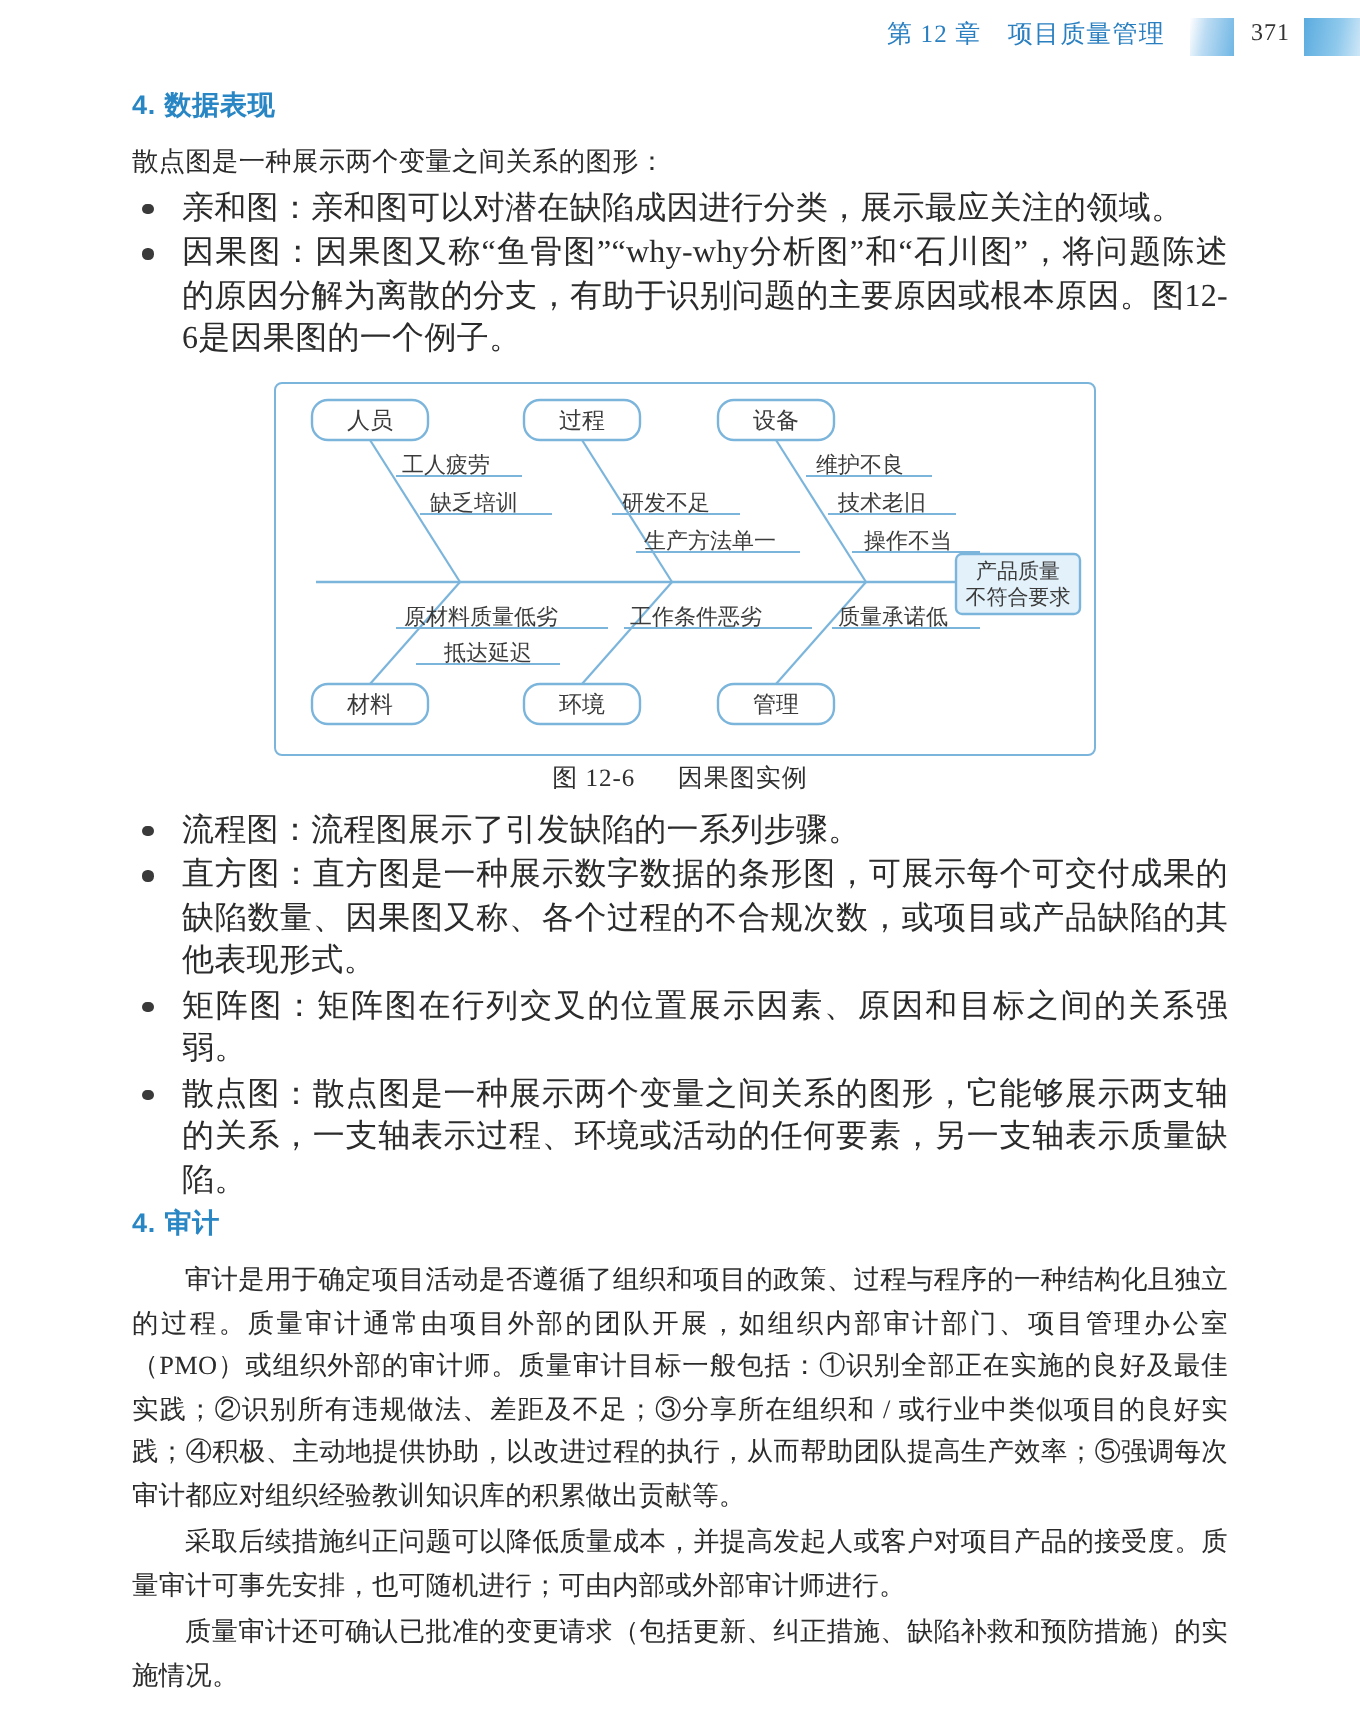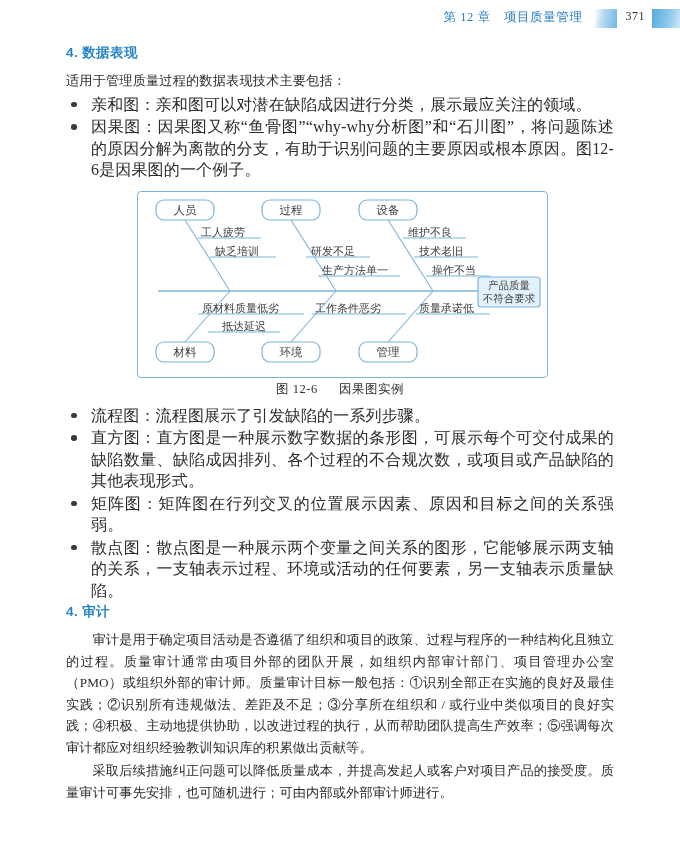--- a/index.html
+++ b/index.html
@@ -164,21 +164,21 @@
     <span class="header-bar-a"></span>
     <span class="page-number">371</span>
     <span class="header-bar-b"></span>
   </div>
 </div>
 
 <div class="content">
 
   <h3 class="section-heading">4. 数据表现</h3>
 
-  <p class="para">适用于管理质量过程的数据表现技术主要包括：</p>
+  <p class="para">散点图是一种展示两个变量之间关系的图形：</p>
 
   <ul class="bullets">
     <li>亲和图：亲和图可以对潜在缺陷成因进行分类，展示最应关注的领域。</li>
     <li>因果图：因果图又称“鱼骨图”“why-why分析图”和“石川图”，将问题陈述的原因分解为离散的分支，有助于识别问题的主要原因或根本原因。图12-6是因果图的一个例子。</li>
   </ul>
 
   <div class="figure-wrap">
     <div class="fishbone-frame">
       <svg width="408" height="178" viewBox="0 0 408 178" xmlns="http://www.w3.org/2000/svg">
 
@@ -252,23 +252,24 @@
 
     <div class="fig-caption">
       <span>图 12-6</span>
       <span class="cap-gap"></span>
       <span>因果图实例</span>
     </div>
   </div>
 
   <ul class="bullets">
     <li>流程图：流程图展示了引发缺陷的一系列步骤。</li>
-    <li>直方图：直方图是一种展示数字数据的条形图，可展示每个可交付成果的缺陷数量、缺陷成因排列、各个过程的不合规次数，或项目或产品缺陷的其他表现形式。</li>
+    <li>直方图：直方图是一种展示数字数据的条形图，可展示每个可交付成果的缺陷数量、因果图又称、各个过程的不合规次数，或项目或产品缺陷的其他表现形式。</li>
     <li>矩阵图：矩阵图在行列交叉的位置展示因素、原因和目标之间的关系强弱。</li>
     <li>散点图：散点图是一种展示两个变量之间关系的图形，它能够展示两支轴的关系，一支轴表示过程、环境或活动的任何要素，另一支轴表示质量缺陷。</li>
   </ul>
 
   <h3 class="section-heading tight-top">4. 审计</h3>
 
   <p class="para indent">审计是用于确定项目活动是否遵循了组织和项目的政策、过程与程序的一种结构化且独立的过程。质量审计通常由项目外部的团队开展，如组织内部审计部门、项目管理办公室（PMO）或组织外部的审计师。质量审计目标一般包括：①识别全部正在实施的良好及最佳实践；②识别所有违规做法、差距及不足；③分享所在组织和 / 或行业中类似项目的良好实践；④积极、主动地提供协助，以改进过程的执行，从而帮助团队提高生产效率；⑤强调每次审计都应对组织经验教训知识库的积累做出贡献等。</p>
   <p class="para indent">采取后续措施纠正问题可以降低质量成本，并提高发起人或客户对项目产品的接受度。质量审计可事先安排，也可随机进行；可由内部或外部审计师进行。</p>
+  <p class="para indent">质量审计还可确认已批准的变更请求（包括更新、纠正措施、缺陷补救和预防措施）的实施情况。</p>
 
 </div>
 
 </body></html>

